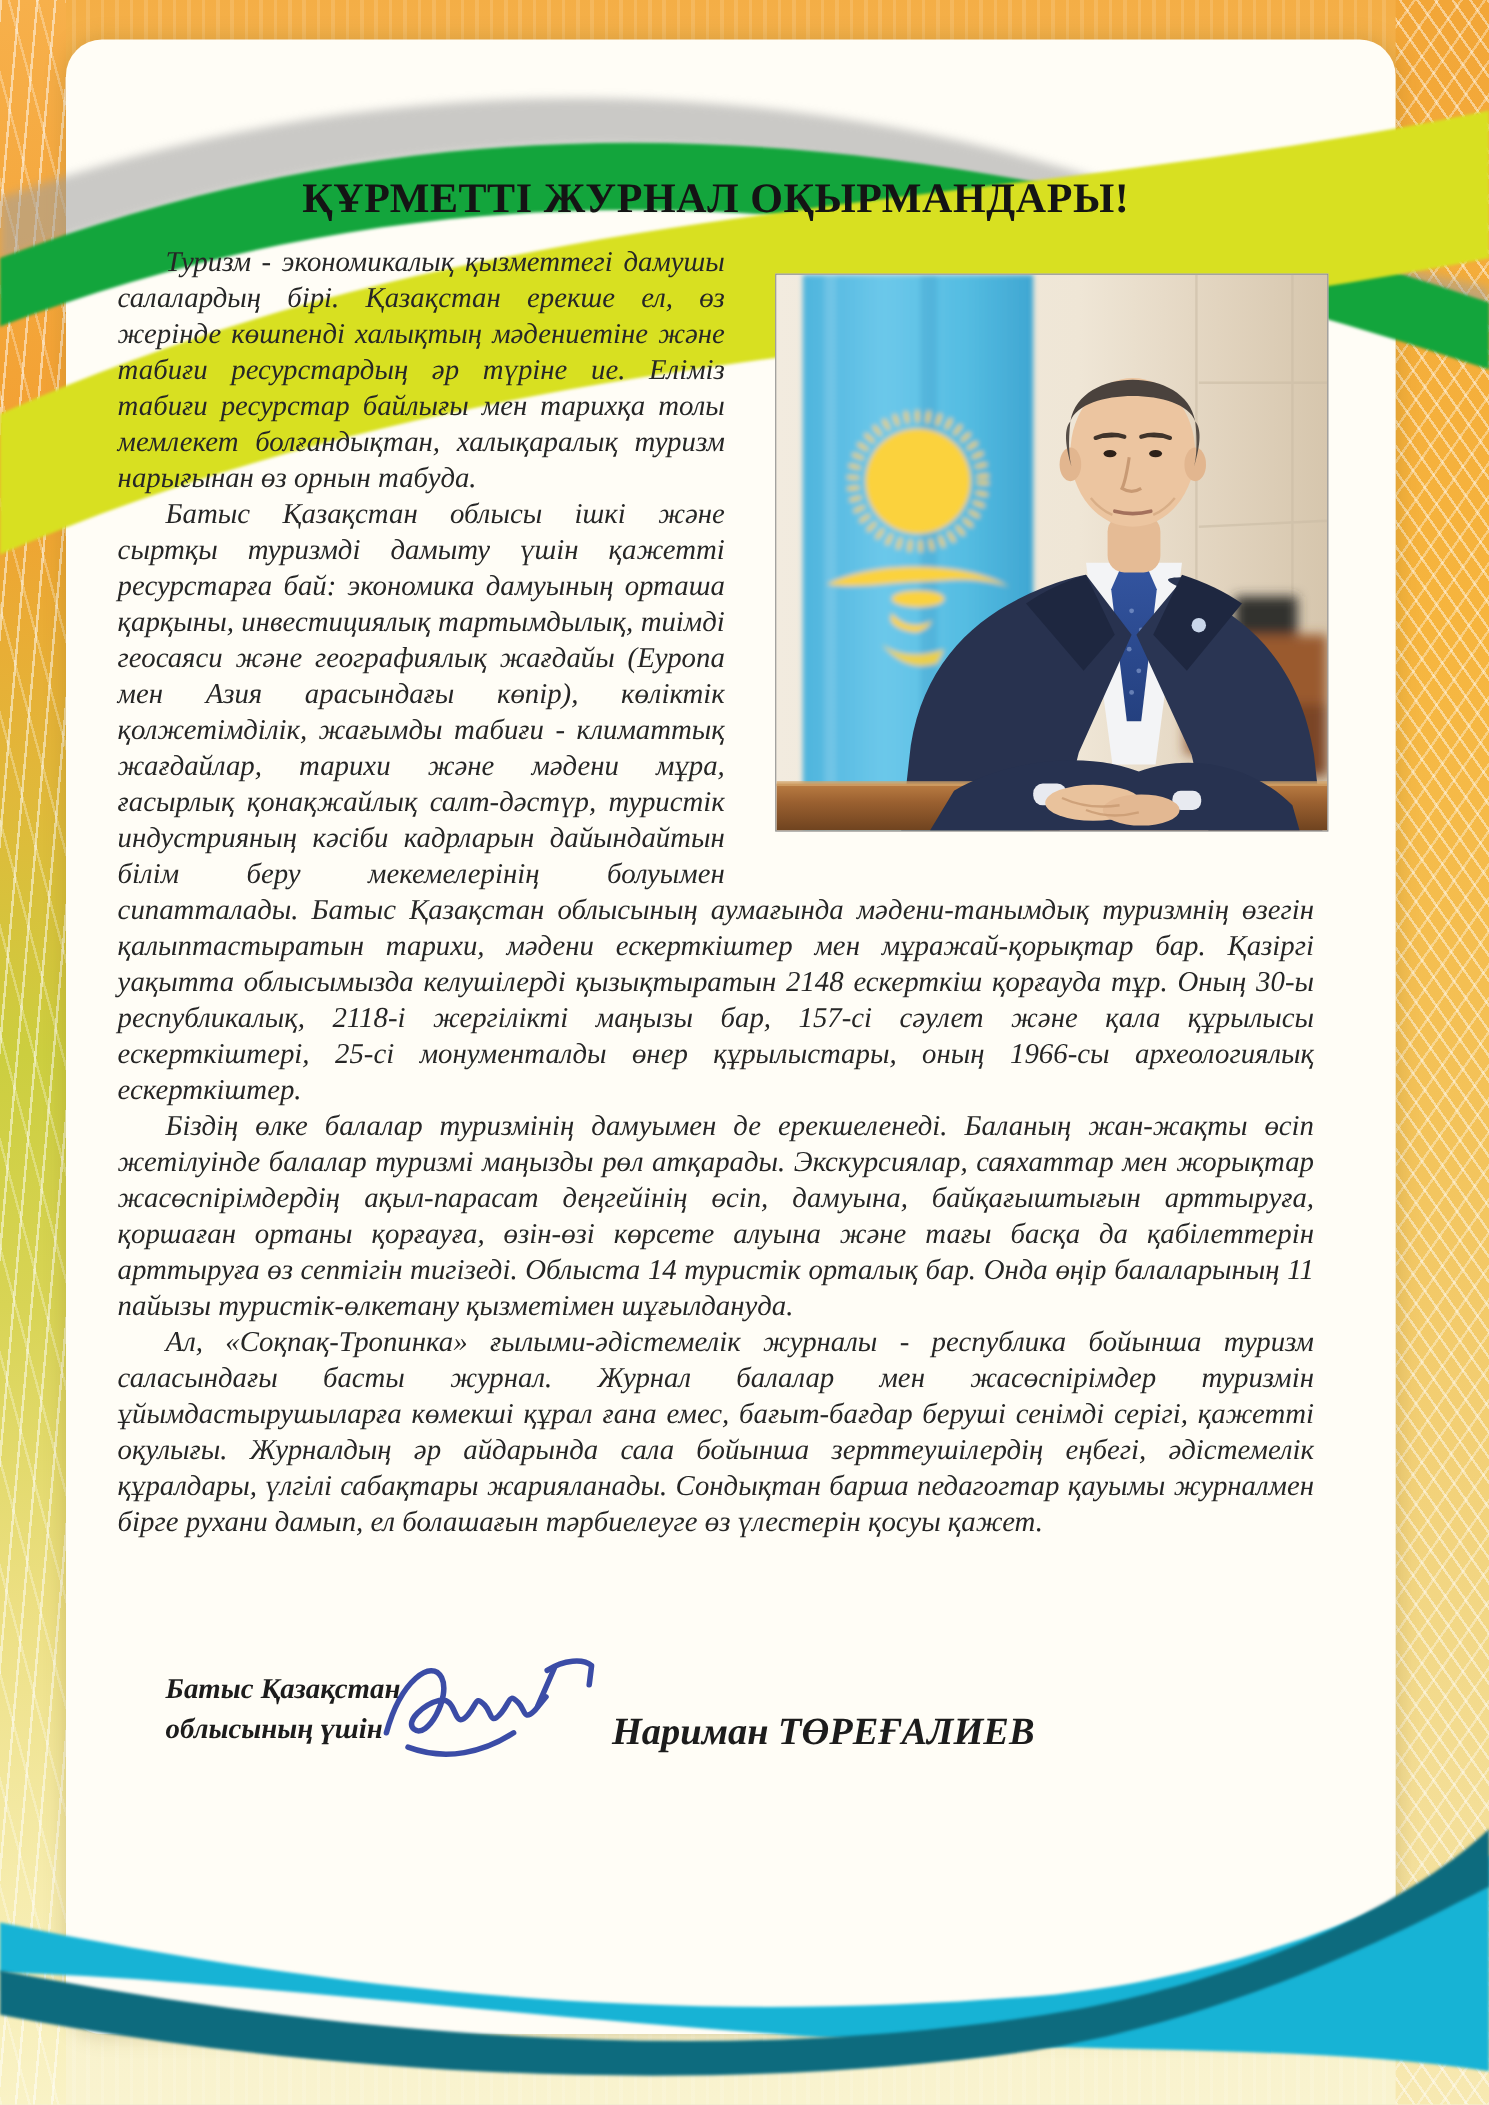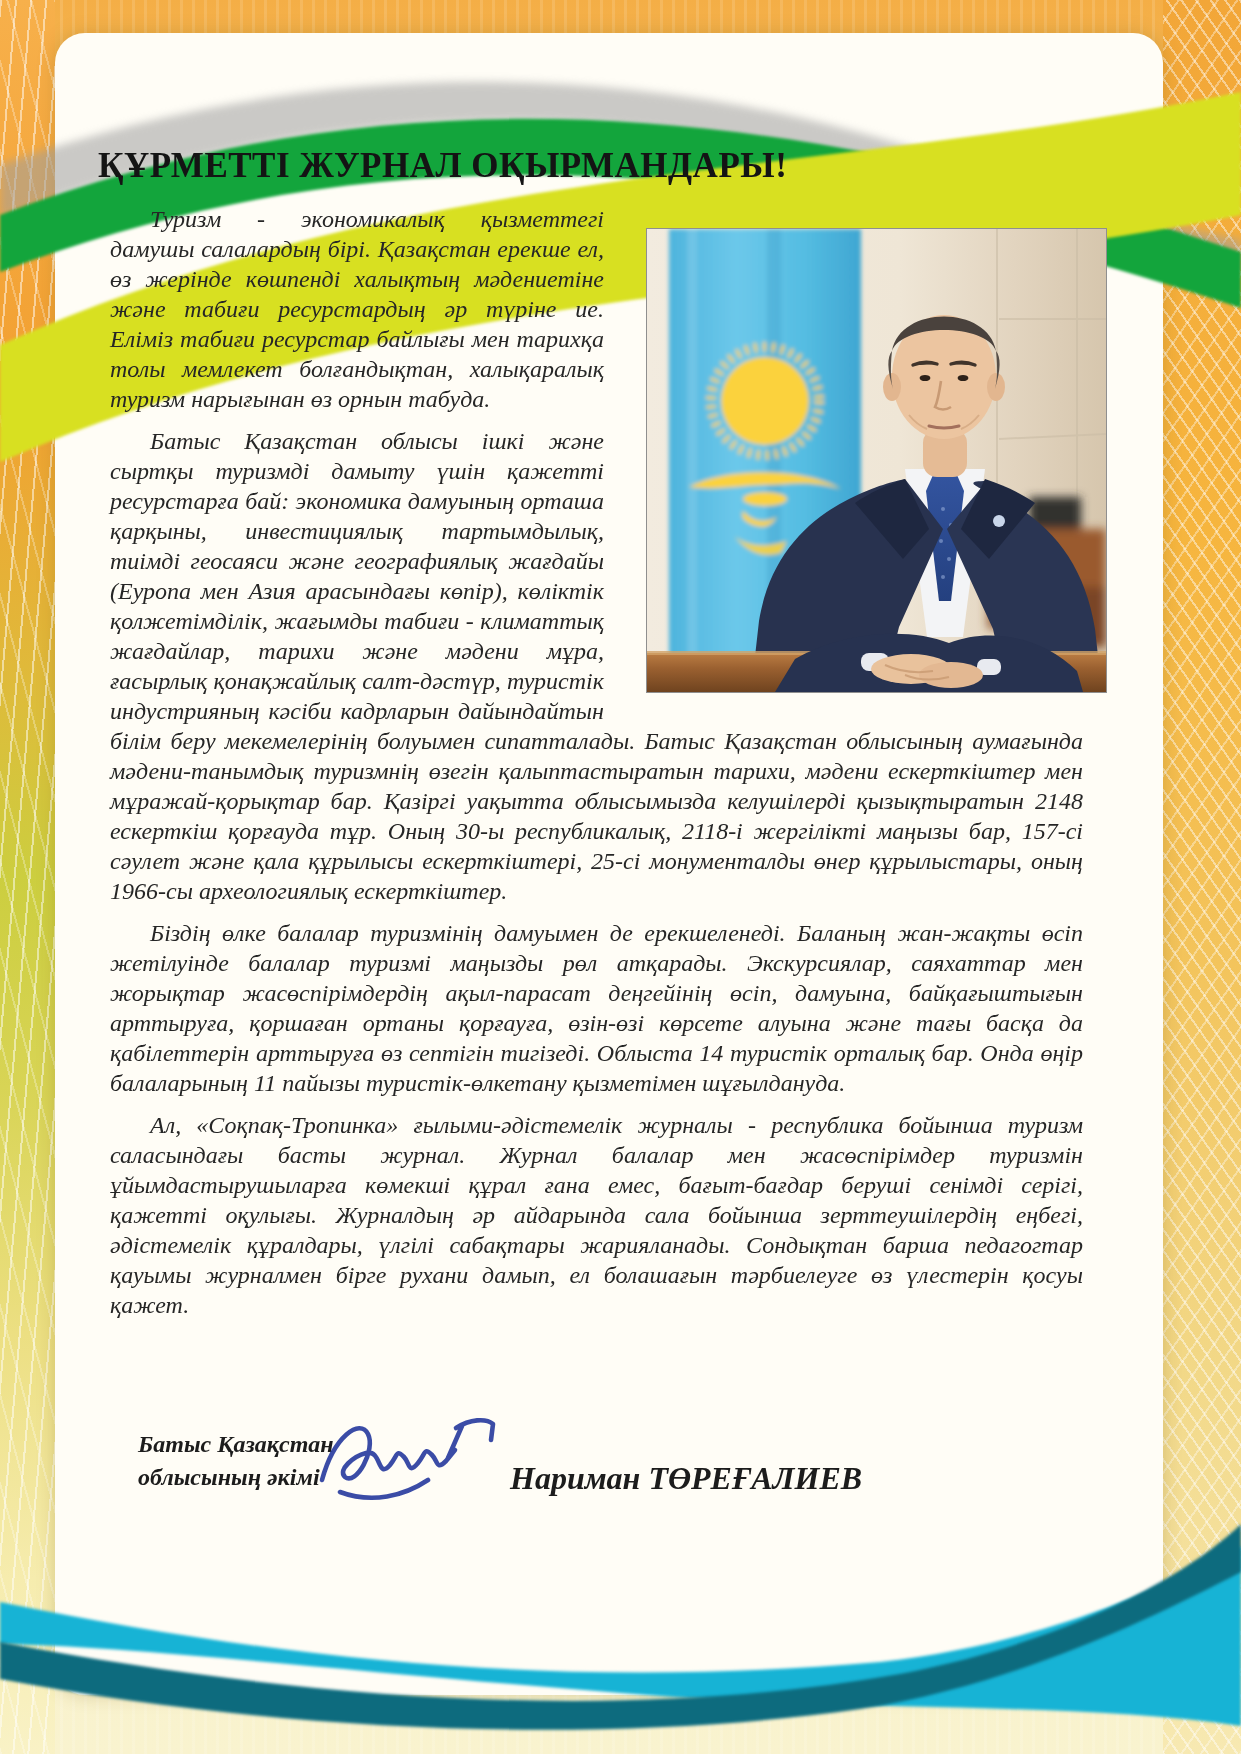--- a/index.html
+++ b/index.html
@@ -38,25 +38,25 @@
   .ribbons{position:absolute;left:0;z-index:3;pointer-events:none;}
   #topRibbons{top:0;}
   #bottomRibbons{bottom:0;}
   .blurred{filter:blur(4px);}
   .soft{filter:blur(1.5px);}
 
   .article{
     position:absolute;left:98px;top:146px;width:997px;z-index:4;color:#1e1e1e;
   }
   .doc-title{
-    font-size:35px;font-weight:700;text-align:left;letter-spacing:.5px;
+    font-size:35px;font-weight:700;text-align:center;letter-spacing:.5px;
     margin:0 0 18px 0;color:#141414;font-style:normal;
   }
   .article p{
-    margin:12px;text-indent:40px;text-align:justify;
+    margin:0;text-indent:40px;text-align:justify;
     font-style:italic;font-size:24px;line-height:30px;color:#262626;
   }
   .photo-frame{
     float:right;width:459px;height:463px;margin:24px -12px 28px 42px;
     border:1px solid #8f8f8f;box-sizing:content-box;background:#efe8db;
   }
   .photo-frame svg{display:block;width:100%;height:100%;}
   .signature-row{position:relative;height:140px;margin-top:108px;clear:both;}
   .sig-position{
     position:absolute;left:40px;top:0;font-weight:700;font-style:italic;
@@ -205,21 +205,21 @@
     </div>
 
     <p>Туризм - экономикалық қызметтегі дамушы салалардың бірі. Қазақстан ерекше ел, өз жерінде көшпенді халықтың мәдениетіне және табиғи ресурстардың әр түріне ие. Еліміз табиғи ресурстар байлығы мен тарихқа толы мемлекет болғандықтан, халықаралық туризм нарығынан өз орнын табуда.</p>
     <p>Батыс Қазақстан облысы ішкі және сыртқы туризмді дамыту үшін қажетті ресурстарға бай: экономика дамуының орташа қарқыны, инвестициялық тартымдылық, тиімді геосаяси және географиялық жағдайы (Еуропа мен Азия арасындағы көпір), көліктік қолжетімділік, жағымды табиғи - климаттық жағдайлар, тарихи және мәдени мұра, ғасырлық қонақжайлық салт-дәстүр, туристік индустрияның кәсіби кадрларын дайындайтын білім беру мекемелерінің болуымен сипатталады. Батыс Қазақстан облысының аумағында мәдени-танымдық туризмнің өзегін қалыптастыратын тарихи, мәдени ескерткіштер мен мұражай-қорықтар бар. Қазіргі уақытта облысымызда келушілерді қызықтыратын 2148 ескерткіш қорғауда тұр. Оның 30-ы республикалық, 2118-і жергілікті маңызы бар, 157-сі сәулет және қала құрылысы ескерткіштері, 25-сі монументалды өнер құрылыстары, оның 1966-сы археологиялық ескерткіштер.</p>
     <p>Біздің өлке балалар туризмінің дамуымен де ерекшеленеді. Баланың жан-жақты өсіп жетілуінде балалар туризмі маңызды рөл атқарады. Экскурсиялар, саяхаттар мен жорықтар жасөспірімдердің ақыл-парасат деңгейінің өсіп, дамуына, байқағыштығын арттыруға, қоршаған ортаны қорғауға, өзін-өзі көрсете алуына және тағы басқа да қабілеттерін арттыруға өз септігін тигізеді. Облыста 14 туристік орталық бар. Онда өңір балаларының 11 пайызы туристік-өлкетану қызметімен шұғылдануда.</p>
     <p>Ал, «Соқпақ-Тропинка» ғылыми-әдістемелік журналы - республика бойынша туризм саласындағы басты журнал. Журнал балалар мен жасөспірімдер туризмін ұйымдастырушыларға көмекші құрал ғана емес, бағыт-бағдар беруші сенімді серігі, қажетті оқулығы. Журналдың әр айдарында сала бойынша зерттеушілердің еңбегі, әдістемелік құралдары, үлгілі сабақтары жарияланады. Сондықтан барша педагогтар қауымы журналмен бірге рухани дамып, ел болашағын тәрбиелеуге өз үлестерін қосуы қажет.</p>
 
     <div class="signature-row">
       <div class="sig-position">
         <div>Батыс Қазақстан</div>
-        <div>облысының әкімі</div>
+        <div>облысының үшін</div>
       </div>
       <svg class="sig-scribble" viewBox="0 0 200 115">
         <g fill="none" stroke="#2b3ea0" stroke-width="4.6" stroke-linecap="round" stroke-linejoin="round" opacity=".92">
           <path d="M12,76 C24,32 50,14 58,30 C66,46 46,82 35,73 C27,66 44,52 56,49 C72,45 67,76 80,61 C88,51 86,45 94,53 C100,59 98,71 108,59 C116,49 114,43 122,51 C128,57 126,67 136,57 L145,46"></path>
           <path d="M30,88 C62,100 94,92 118,76"></path>
           <path d="M138,54 L152,22"></path>
           <path d="M146,24 C160,15 176,14 183,20 L181,36"></path>
         </g>
       </svg>
       <div class="sig-name">Нариман ТӨРЕҒАЛИЕВ</div>

